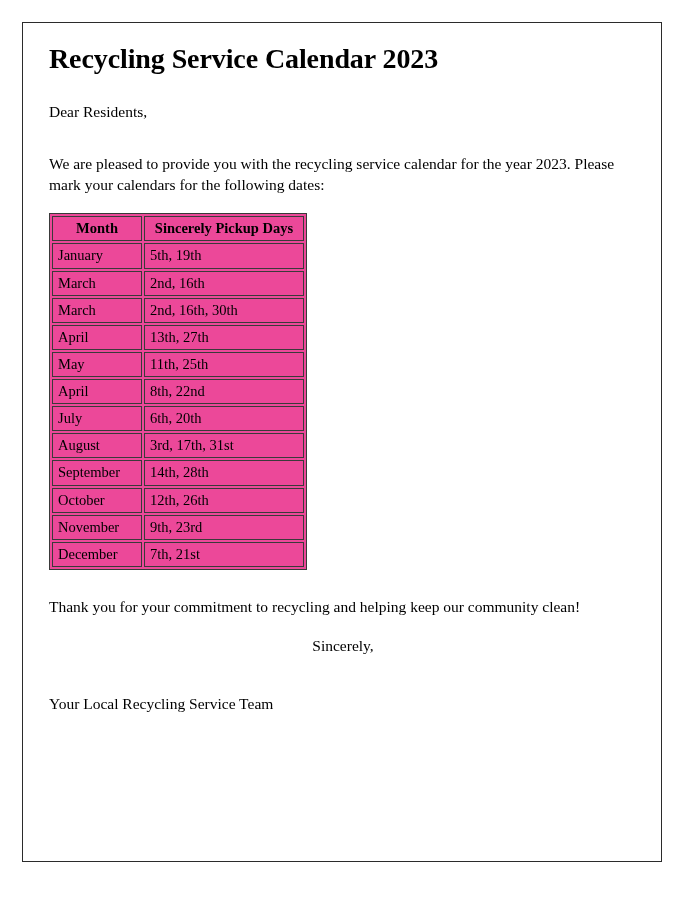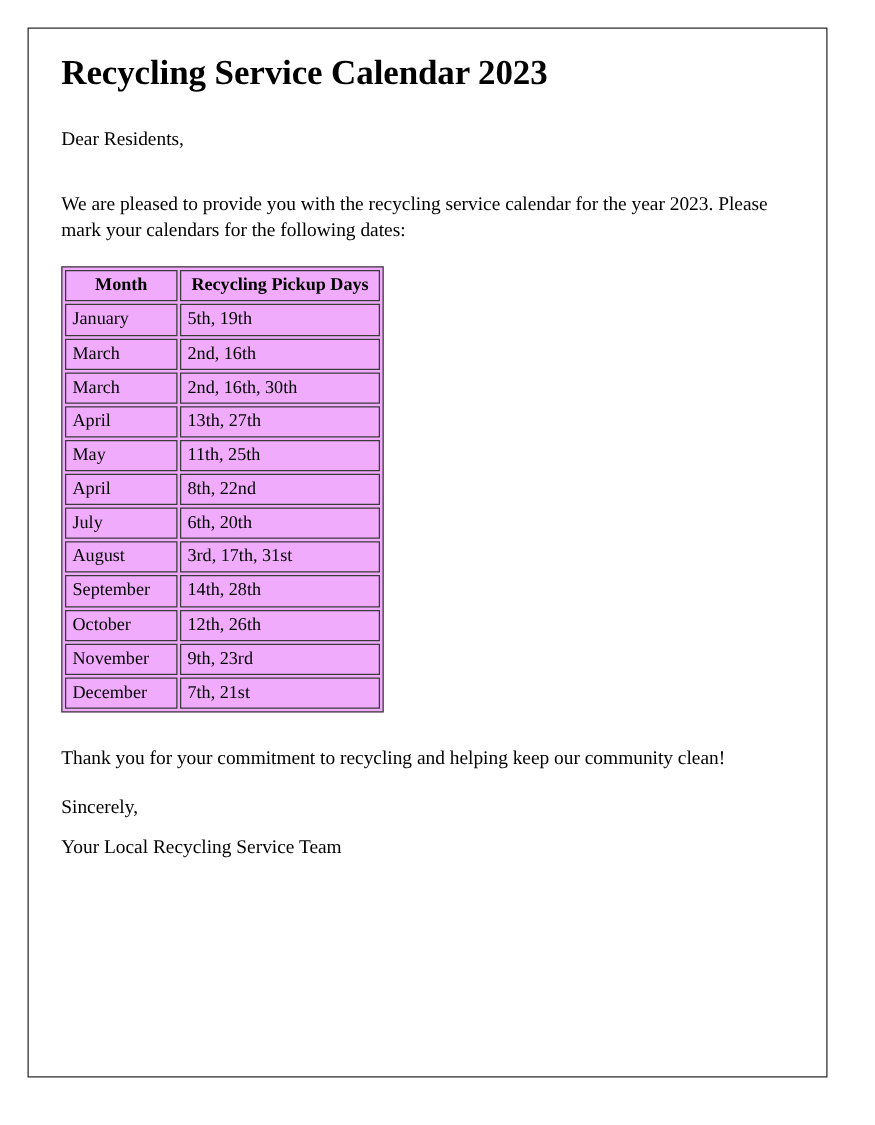--- a/index.html
+++ b/index.html
@@ -46,31 +46,31 @@
 
   
   .para {
     font-size: 15.5px;
     line-height: 1.38;
     margin: 0 0 17px 0;
   }
   .para.salutation { margin-bottom: 30px; }
   .para.intro      { margin-bottom: 18px; }
   .para.thanks     { margin-top: 0; margin-bottom: 18px; }
-  .para.signoff    { margin-bottom: 10px; }
+  .para.signoff    { margin-bottom: 36px; text-align: center; }
   .para.signature  { margin-bottom: 0; }
 
   
   .schedule-table {
     border-collapse: separate;
     border-spacing: 2px;
     border: 1px solid #3a3a3a;
     margin: 0 0 26px 0;
     font-size: 14.5px;
-    background: #f0abfc;
+    background: #ec4899;
   }
   .schedule-table th,
   .schedule-table td {
     border: 1px solid #3a3a3a;
     padding: 2px 5px;
     line-height: 1.32;
     vertical-align: middle;
     white-space: nowrap;
   }
   .schedule-table th {
@@ -93,21 +93,21 @@
     <h1 class="doc-title">Recycling Service Calendar 2023</h1>
 
     <p class="para salutation">Dear Residents,</p>
 
     <p class="para intro">We are pleased to provide you with the recycling service calendar for the year 2023. Please mark your calendars for the following dates:</p>
 
     <table class="schedule-table">
       <thead>
         <tr>
           <th>Month</th>
-          <th>Recycling Pickup Days</th>
+          <th>Sincerely Pickup Days</th>
         </tr>
       </thead>
       <tbody id="schedule-body">
           <tr>
             <td class="month-cell">January</td>
             <td class="days-cell">5th, 19th</td>
           </tr>
           <tr>
             <td class="month-cell">March</td>
             <td class="days-cell">2nd, 16th</td>

